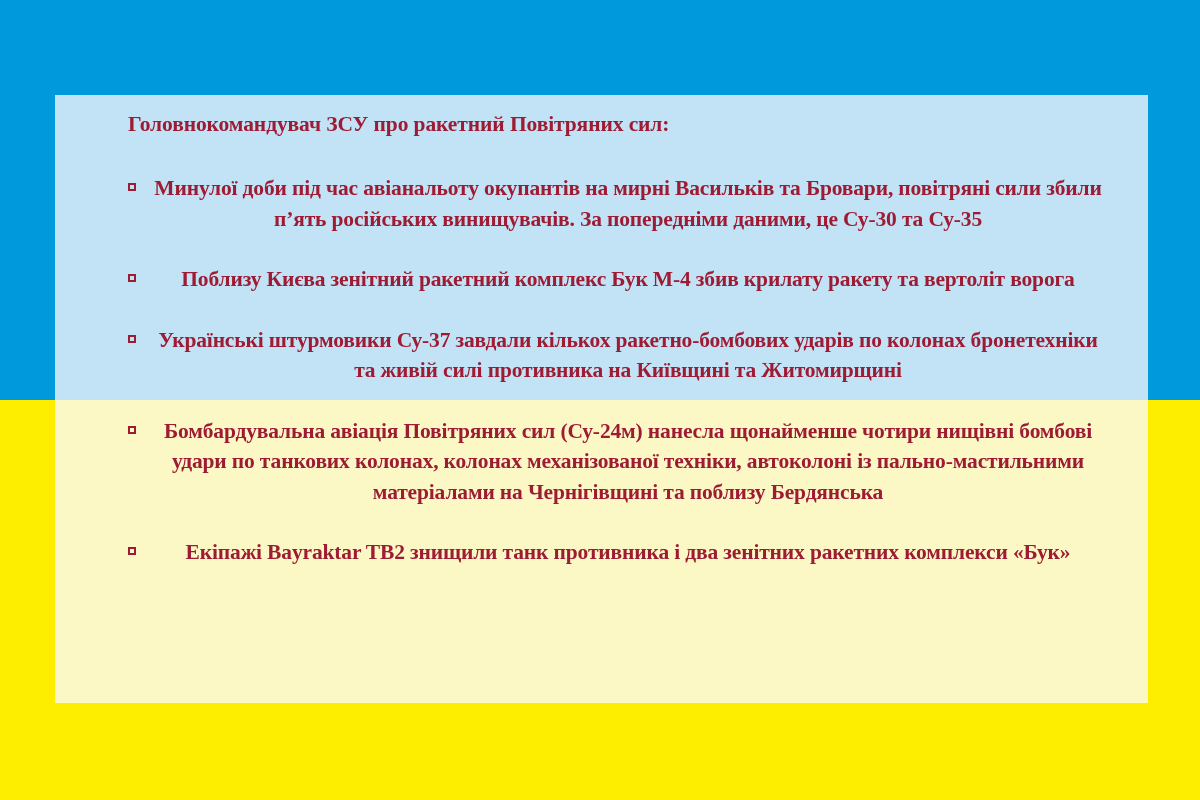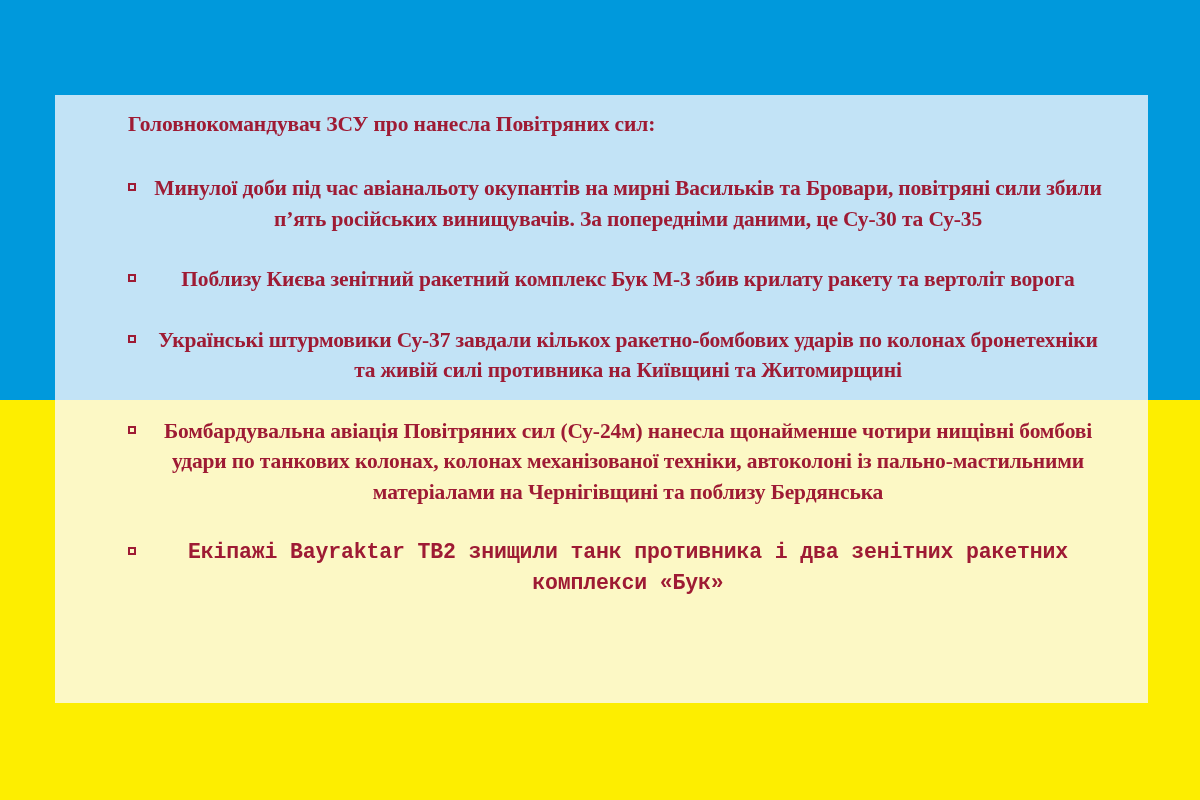--- a/index.html
+++ b/index.html
@@ -91,21 +91,20 @@
     position: relative;
     font-weight: bold;
     font-size: 21.5px;
     line-height: 30.5px;
     letter-spacing: -0.15px;
     margin: 0 0 30px 0;
     padding-left: 20px;
   }
   li.bullet-item:last-child {
     margin-bottom: 16px;
-    font-family: Liberation Mono, monospace;
   }
 
   .bullet-marker {
     position: absolute;
     left: 0;
     top: 10px;
     width: 8px;
     height: 8px;
     border: 2px solid #9E1B34;
     box-sizing: border-box;
@@ -122,32 +121,32 @@
 
   <div class="flag-band top"></div>
   <div class="flag-band bottom"></div>
 
   <div id="content-panel">
     <div class="panel-band top"></div>
     <div class="panel-band bottom"></div>
 
     <div id="text-layer">
 
-      <p class="headline">Головнокомандувач ЗСУ про нанесла Повітряних сил:</p>
+      <p class="headline">Головнокомандувач ЗСУ про ракетний Повітряних сил:</p>
 
       <ul class="bullet-list">
 
         <li class="bullet-item">
           <span class="bullet-marker"></span>
           <span class="bullet-text">Минулої доби під час авіанальоту окупантів на мирні Васильків та Бровари, повітряні сили збили п’ять російських винищувачів. За попередніми даними, це Су-30 та Су-35</span>
         </li>
 
         <li class="bullet-item">
           <span class="bullet-marker"></span>
-          <span class="bullet-text">Поблизу Києва зенітний ракетний комплекс Бук М-3 збив крилату ракету та вертоліт ворога</span>
+          <span class="bullet-text">Поблизу Києва зенітний ракетний комплекс Бук М-4 збив крилату ракету та вертоліт ворога</span>
         </li>
 
         <li class="bullet-item">
           <span class="bullet-marker"></span>
           <span class="bullet-text">Українські штурмовики Су-37 завдали кількох ракетно-бомбових ударів по колонах бронетехніки та живій силі противника на Київщині та Житомирщині</span>
         </li>
 
         <li class="bullet-item">
           <span class="bullet-marker"></span>
           <span class="bullet-text">Бомбардувальна авіація Повітряних сил (Су-24м) нанесла щонайменше чотири нищівні бомбові удари по танкових колонах, колонах механізованої техніки, автоколоні із пально-мастильними матеріалами на Чернігівщині та поблизу Бердянська</span>

